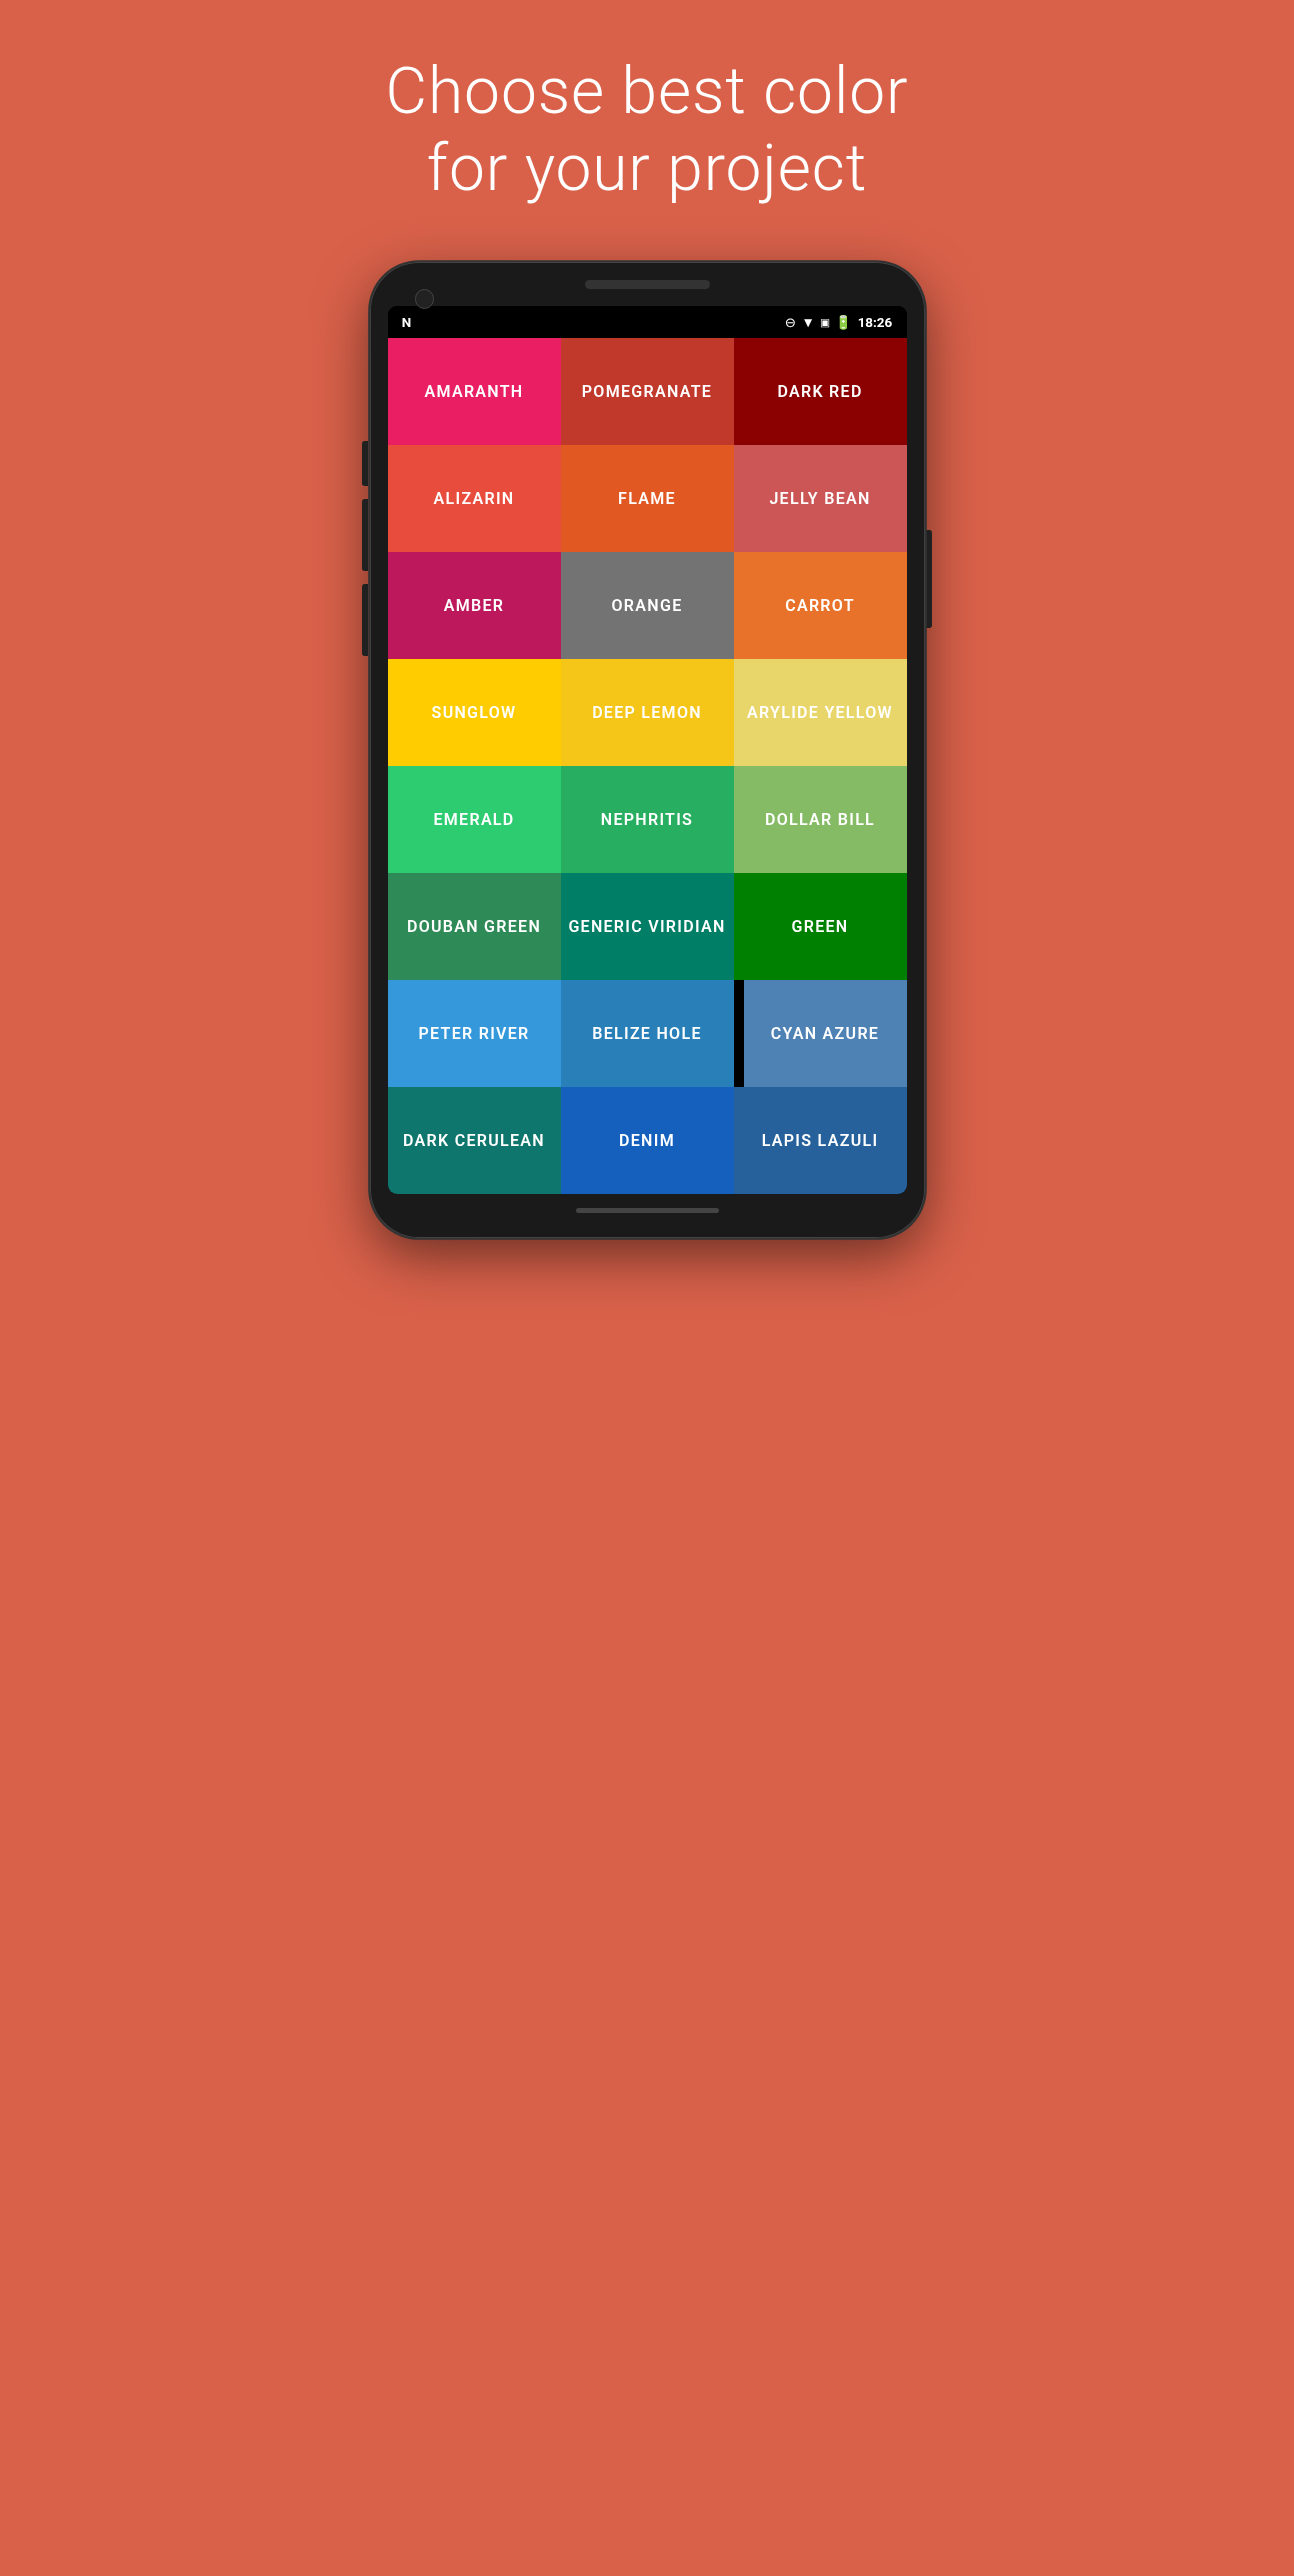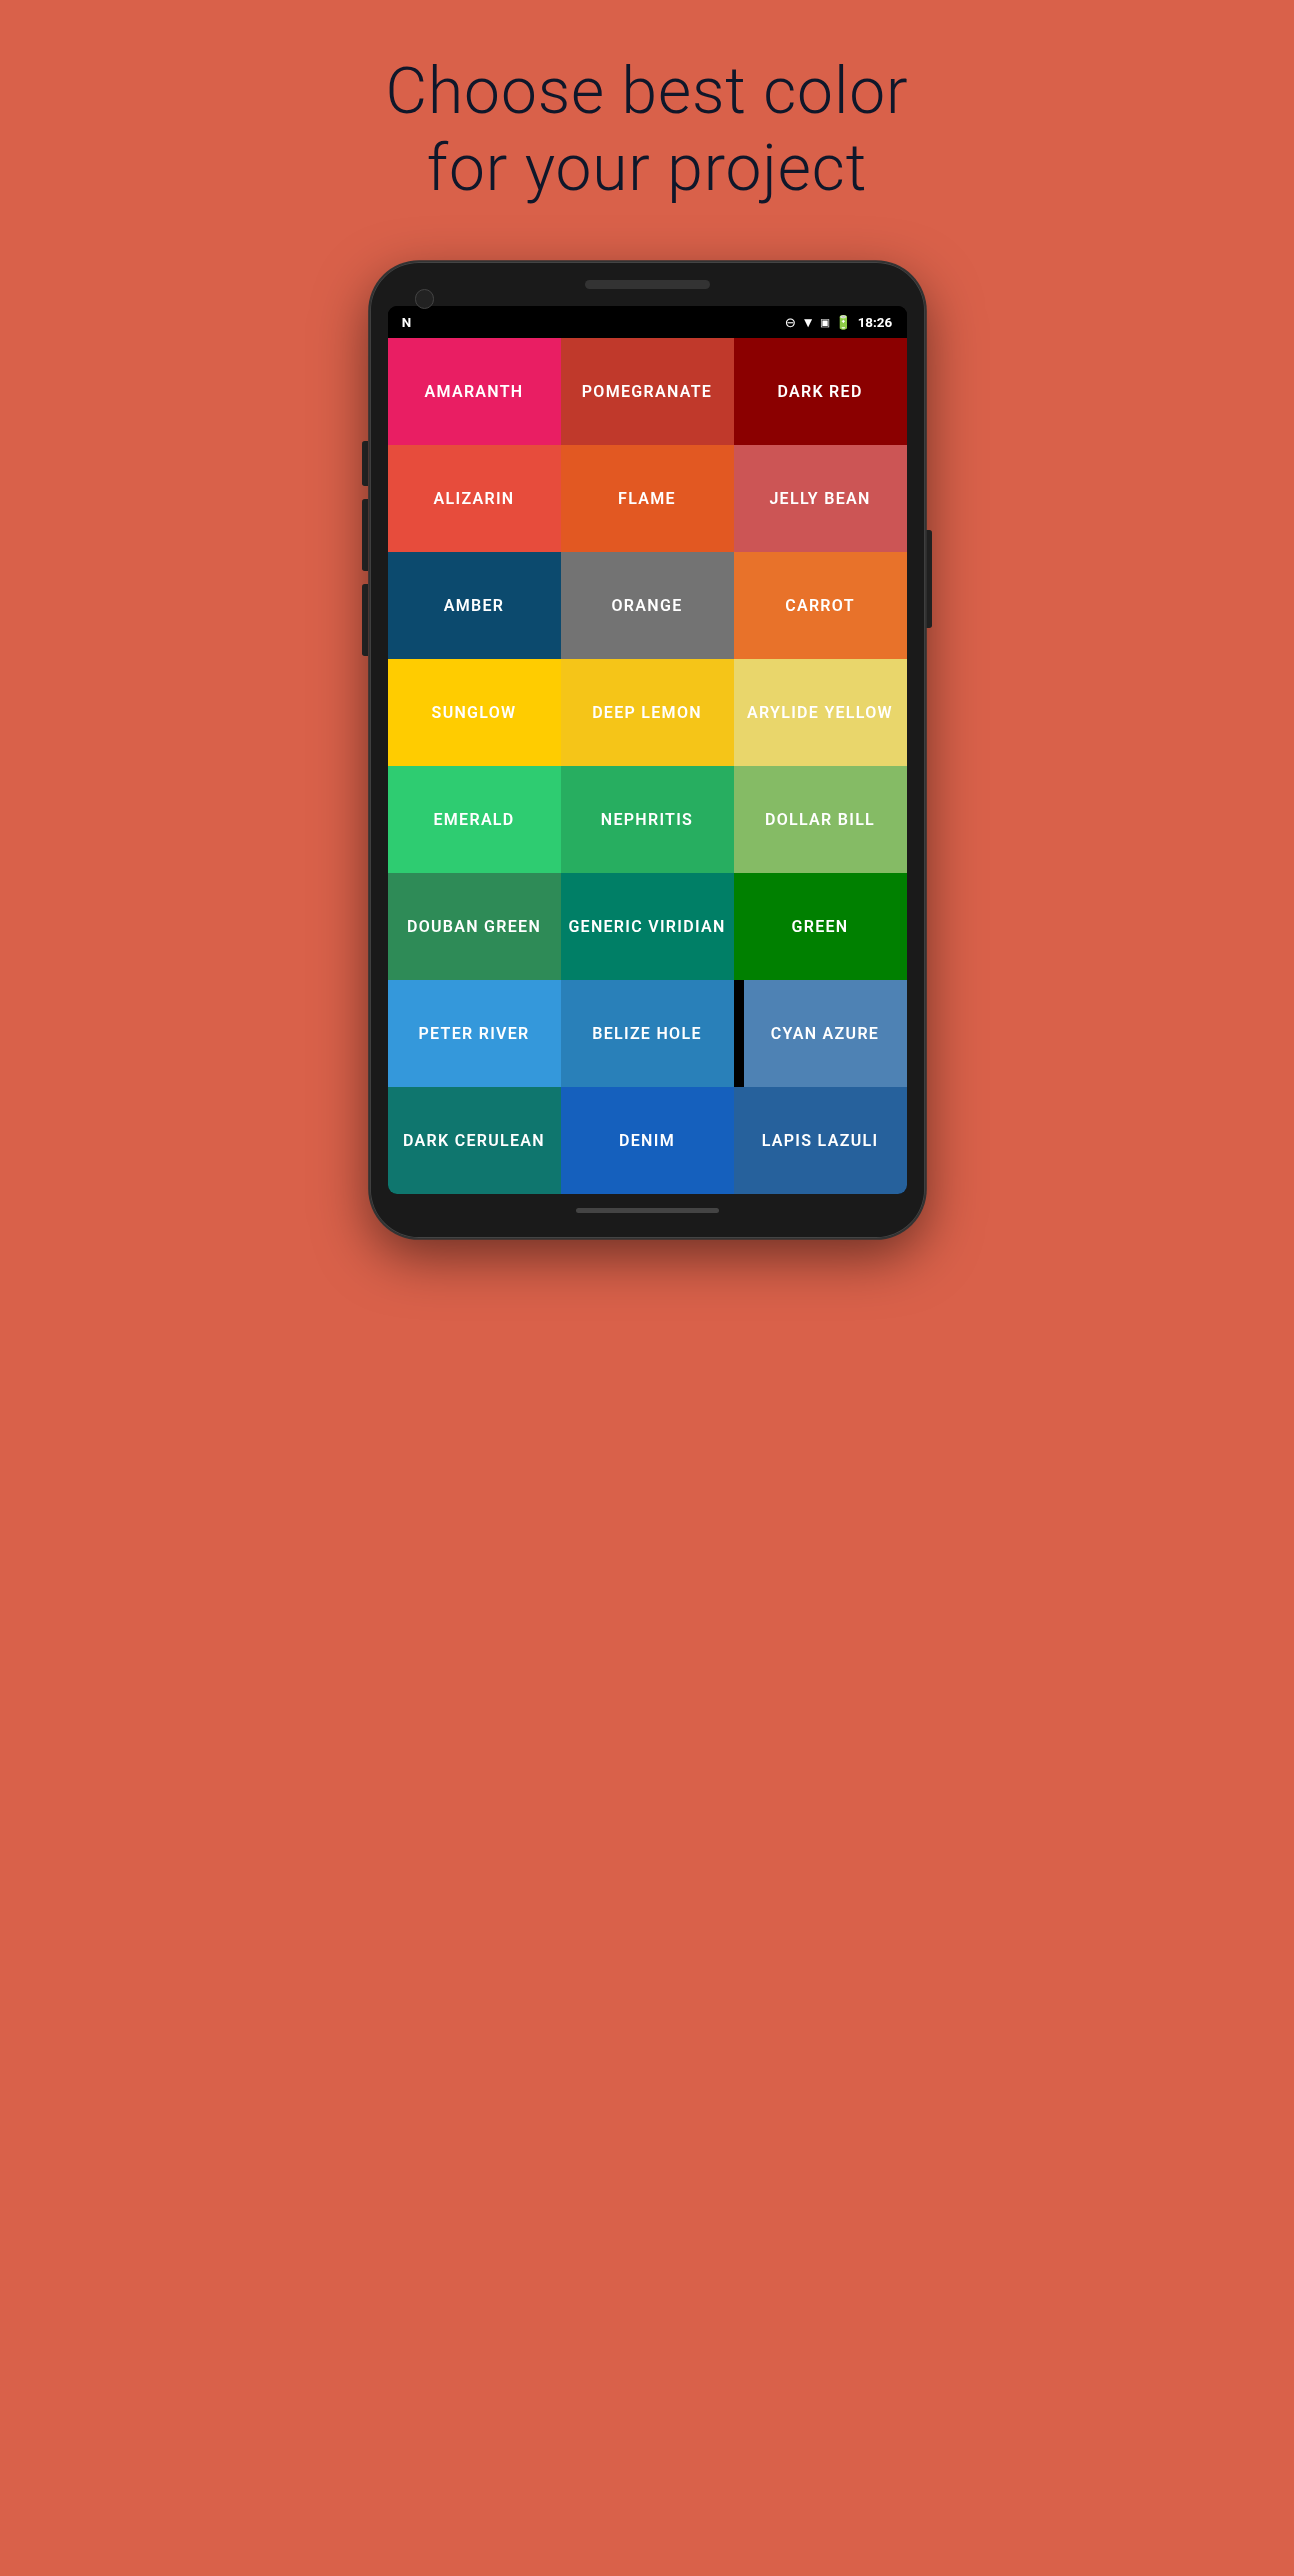--- a/index.html
+++ b/index.html
@@ -9,21 +9,21 @@
       height: 2576px;
       background-color: #d9614a;
       display: flex;
       flex-direction: column;
       align-items: center;
       font-family: 'Roboto', Arial, sans-serif;
       overflow: hidden;
     }
 
     .headline {
-      color: #0f172a;
+      color: #ffffff;
       font-size: 64px;
       font-weight: 300;
       text-align: center;
       margin-top: 54px;
       line-height: 1.2;
       letter-spacing: 0.9px;
     }
 
     .phone-wrapper {
       margin-top: 54px;
@@ -217,21 +217,21 @@
         </div>
       </div>
 
       <div class="color-grid" id="color-grid">
       <div class="color-cell" style="background-color: rgb(233, 30, 99);">AMARANTH</div>
           <div class="color-cell" style="background-color: rgb(192, 57, 43);">POMEGRANATE</div>
           <div class="color-cell" style="background-color: rgb(139, 0, 0);">DARK RED</div>
           <div class="color-cell" style="background-color: rgb(231, 76, 60);">ALIZARIN</div>
           <div class="color-cell" style="background-color: rgb(226, 88, 34);">FLAME</div>
           <div class="color-cell" style="background-color: rgb(204, 85, 85);">JELLY BEAN</div>
-          <div class="color-cell" style="background-color: #0c4a6e;">AMBER</div>
+          <div class="color-cell" style="background-color: #be185d;">AMBER</div>
           <div class="color-cell" style="background-color: #737373;">ORANGE</div>
           <div class="color-cell" style="background-color: rgb(232, 114, 42);">CARROT</div>
           <div class="color-cell" style="background-color: rgb(255, 204, 0);">SUNGLOW</div>
           <div class="color-cell" style="background-color: rgb(245, 197, 24);">DEEP LEMON</div>
           <div class="color-cell" style="background-color: rgb(233, 214, 107);">ARYLIDE YELLOW</div>
           <div class="color-cell" style="background-color: rgb(46, 204, 113);">EMERALD</div>
           <div class="color-cell" style="background-color: rgb(39, 174, 96);">NEPHRITIS</div>
           <div class="color-cell" style="background-color: rgb(133, 187, 101);">DOLLAR BILL</div>
           <div class="color-cell" style="background-color: rgb(46, 139, 87);">DOUBAN GREEN</div>
           <div class="color-cell" style="background-color: rgb(0, 127, 102);">GENERIC VIRIDIAN</div>

